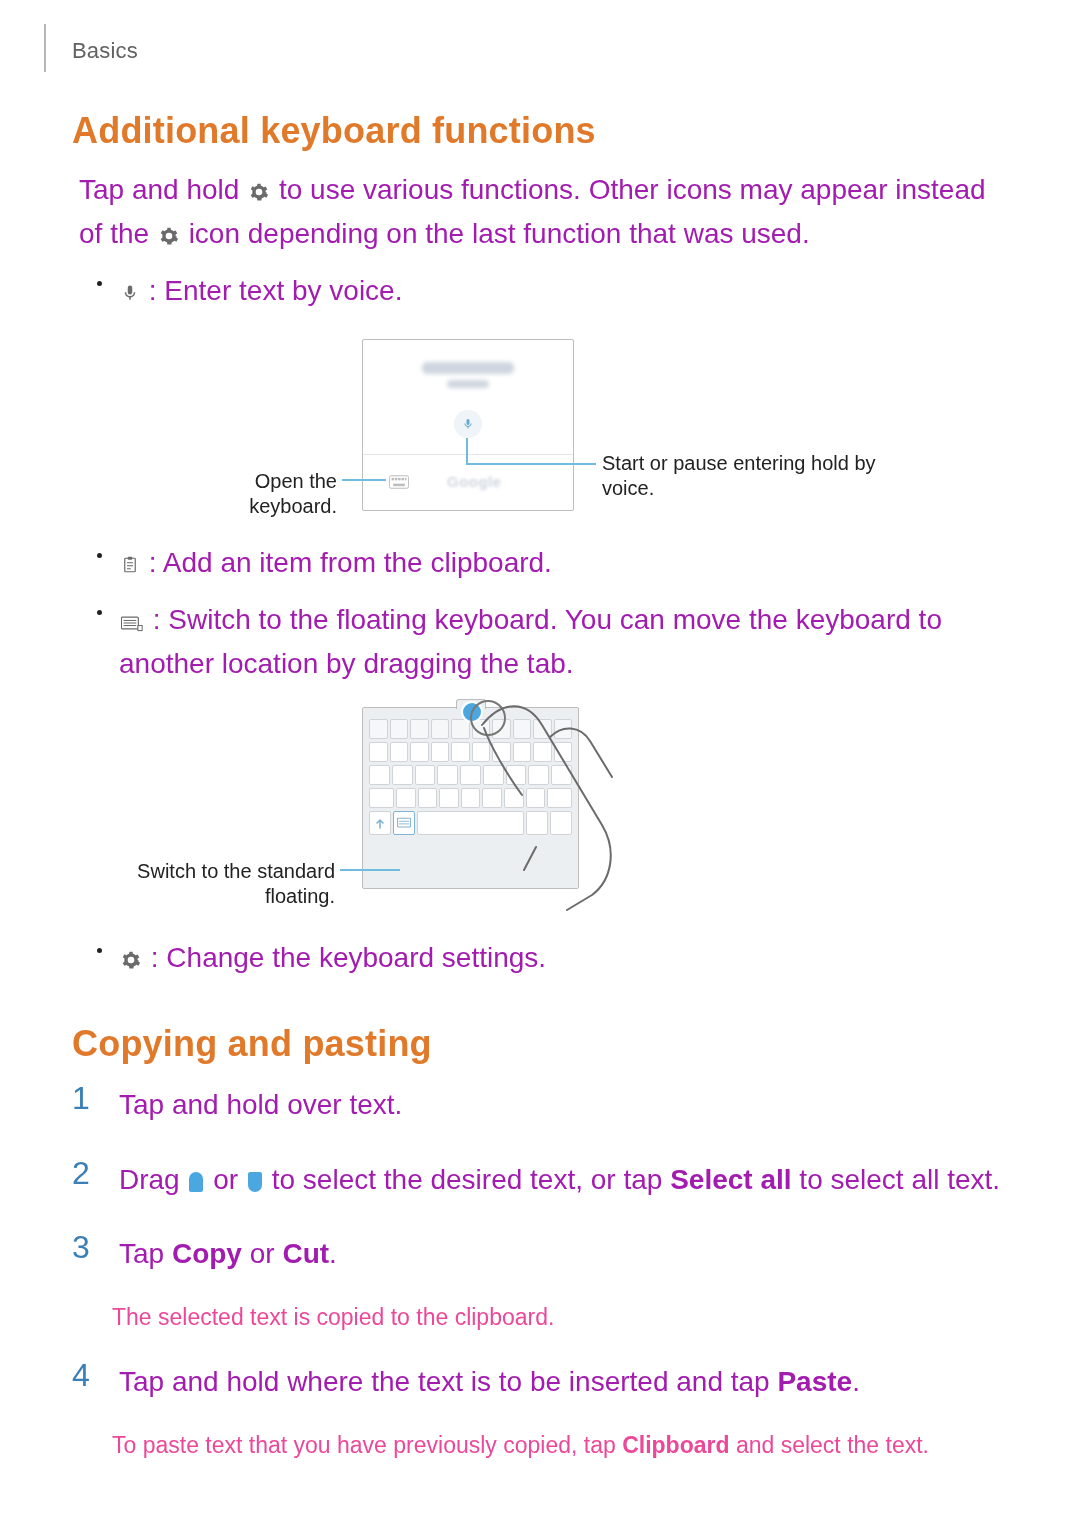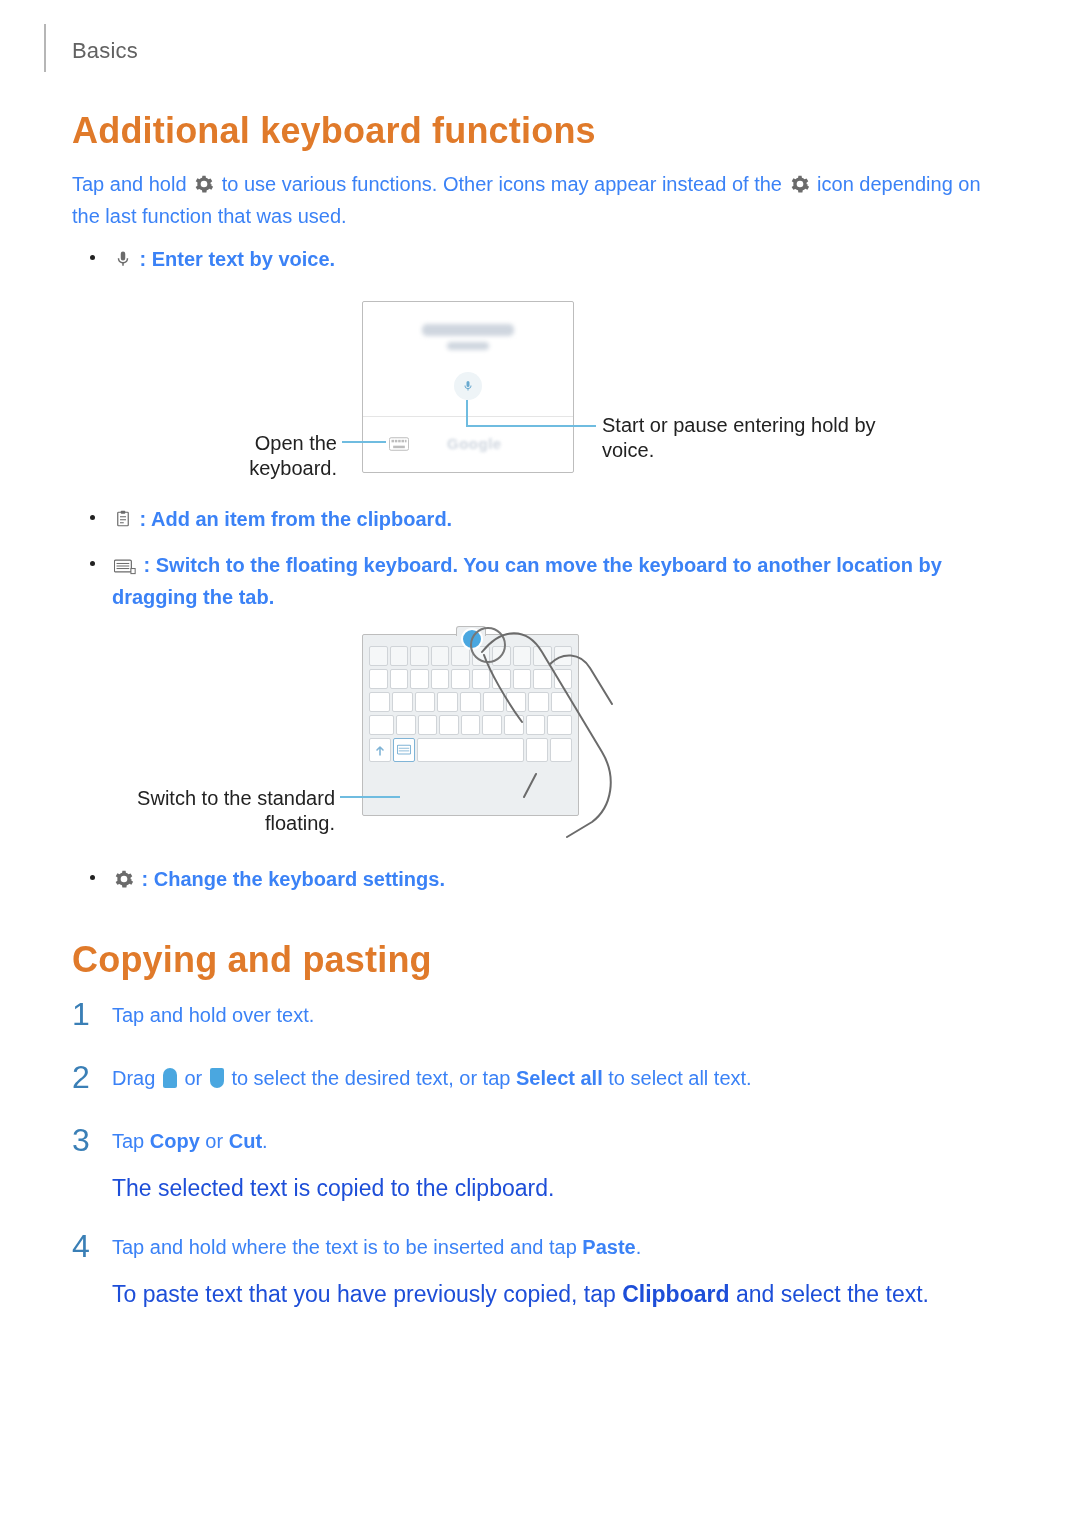--- a/index.html
+++ b/index.html
@@ -37,37 +37,36 @@
     margin-top: 74px;
   }
   h2.orange {
     color: #e07a2a;
     font-weight: 600;
     font-size: 36px;
     margin: 26px 0 18px 0;
     letter-spacing: 0.2px;
   }
   p.body, li.body, .step-text {
-    font-size: 20px;
+    font-size: 28px;
     line-height: 1.45;
-    color: #3b82f6;
-    margin: 0 0 6px 0;
+    color: #a21caf;
+    margin: 0 0 6px 7px;
   }
   .intro {
     margin-bottom: 14px;
   }
   .bullets {
     list-style: none;
     padding: 0;
     margin: 10px 0 0 0;
   }
   .bullets > li {
     position: relative;
     padding: 4px 0 4px 40px;
-    font-weight: bold;
   }
   .bullets > li .dot {
     position: absolute;
     left: 18px;
     top: 14px;
     width: 5px;
     height: 5px;
     border-radius: 50%;
     background: #222;
   }
@@ -242,22 +241,22 @@
     position: absolute;
     left: 0;
     top: -5px;
     font-size: 32px;
     color: #3a7fb6;
     font-family: "Segoe UI", Arial, sans-serif;
     font-weight: 400;
   }
   .step-sub {
     font-size: 23px;
-    color: #1d4ed8;
-    margin-top: 16px;
+    color: #ec4899;
+    margin-top: 26px;
     line-height: 1.45;
   }
   .drag-handle {
     display: inline-block;
     width: 14px;
     height: 20px;
     border-radius: 3px 3px 10px 10px;
     vertical-align: -3px;
     margin: 0 2px;
   }

